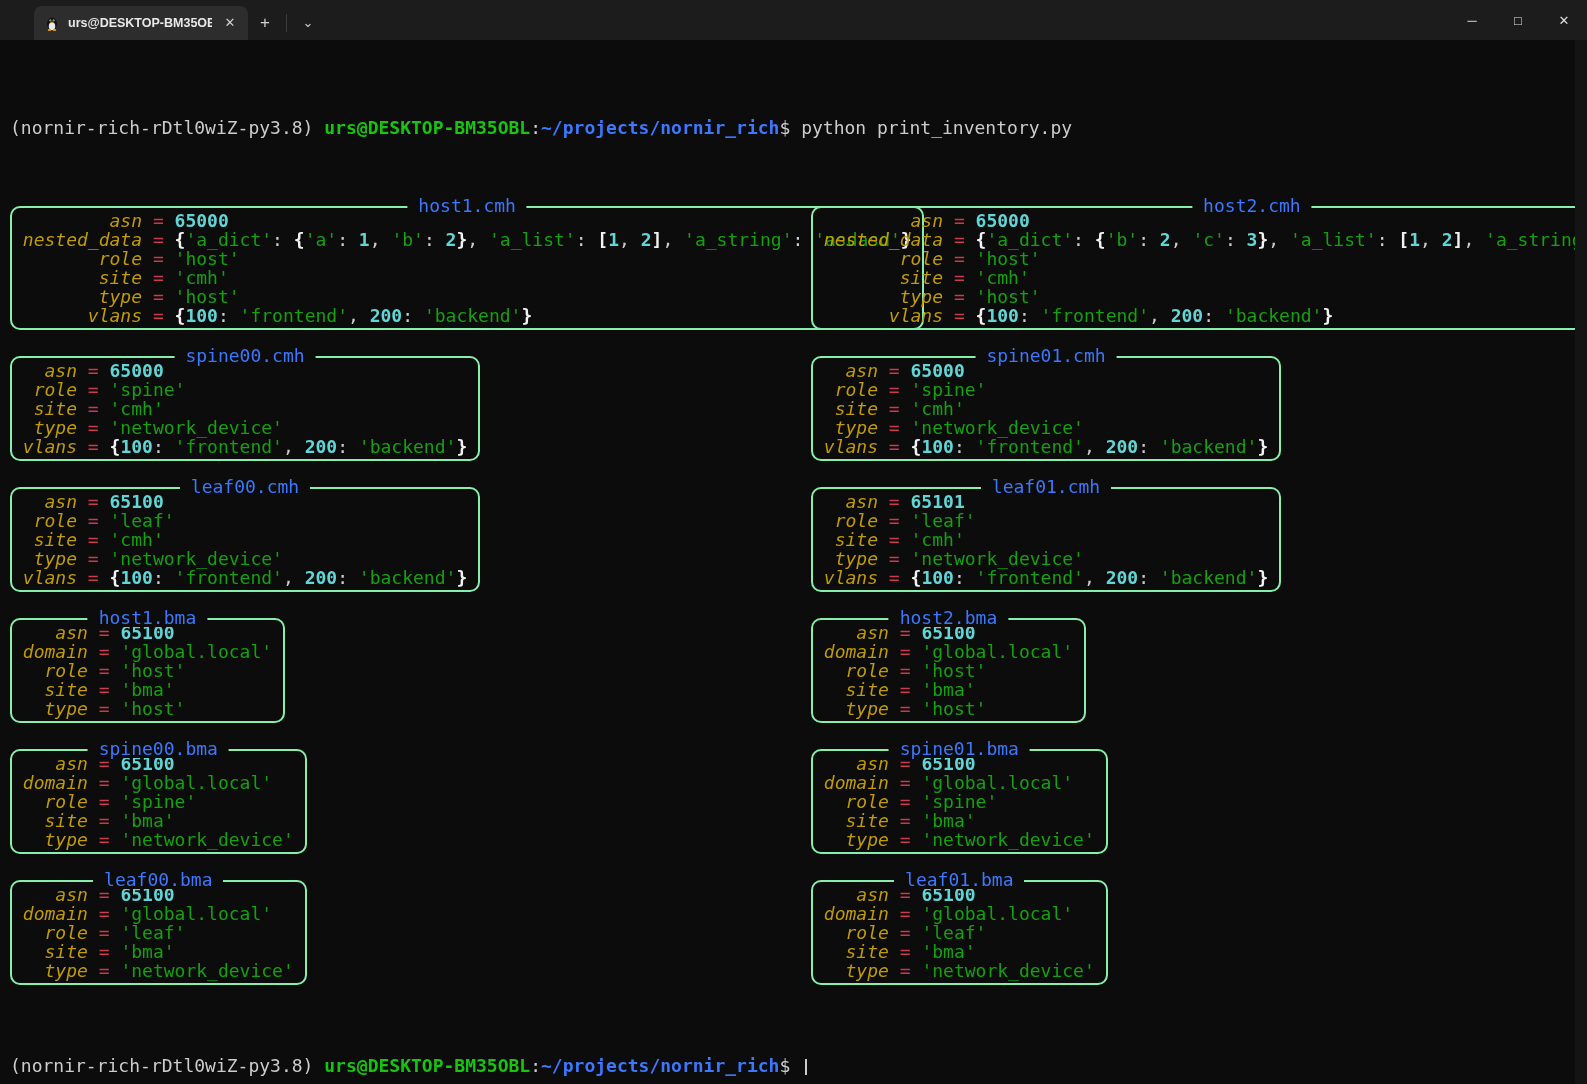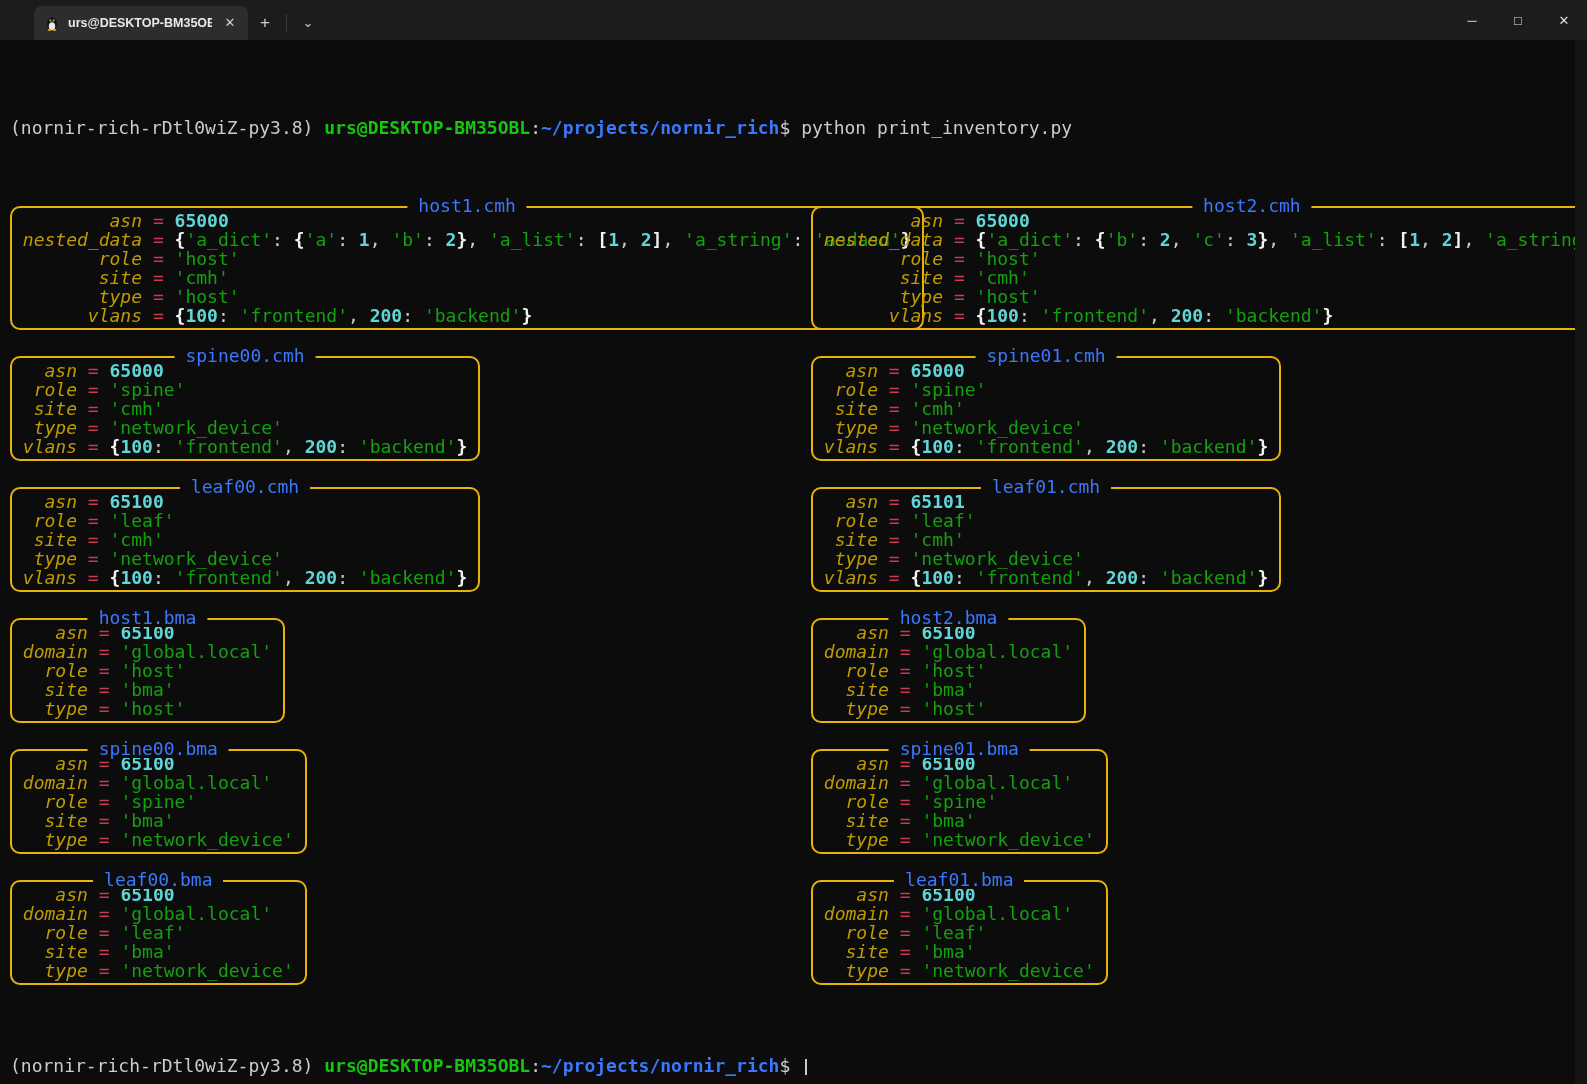--- a/index.html
+++ b/index.html
@@ -38,21 +38,21 @@
   .u  { color:#16C60C; font-weight:bold; }
   .p  { color:#3B78FF; font-weight:bold; }
   .cursor { display:inline-block; width:2px; height:16px; background:#cccccc;
     vertical-align:-3px; margin-left:4px; }
 
   
   .prow { display:flex; }
   .cell-l { width:777px; flex:none; }
   .cell-r { flex:none;padding-left:24px; }
   .panel {
-    position:relative; border:2px solid #eab308; border-radius:10px;
+    position:relative; border:2px solid #86efac; border-radius:10px;
     margin:12px 0 14px 0; padding:3px 1ch;
   }
   .panel-title {
     position:absolute; top:-12px; left:50%; transform:translateX(-50%);
     background:#0c0c0c; color:#3B78FF; padding:0 1ch; white-space:pre;
   }
   .kv { height:19px; line-height:19px; white-space:pre; }
   .k  { display:inline-block; text-align:right; color:#C19C00; font-style:italic; }
   .eq { color:#CD3A50; }
   .tok-num  { color:#61D6D6; font-weight:bold; }

